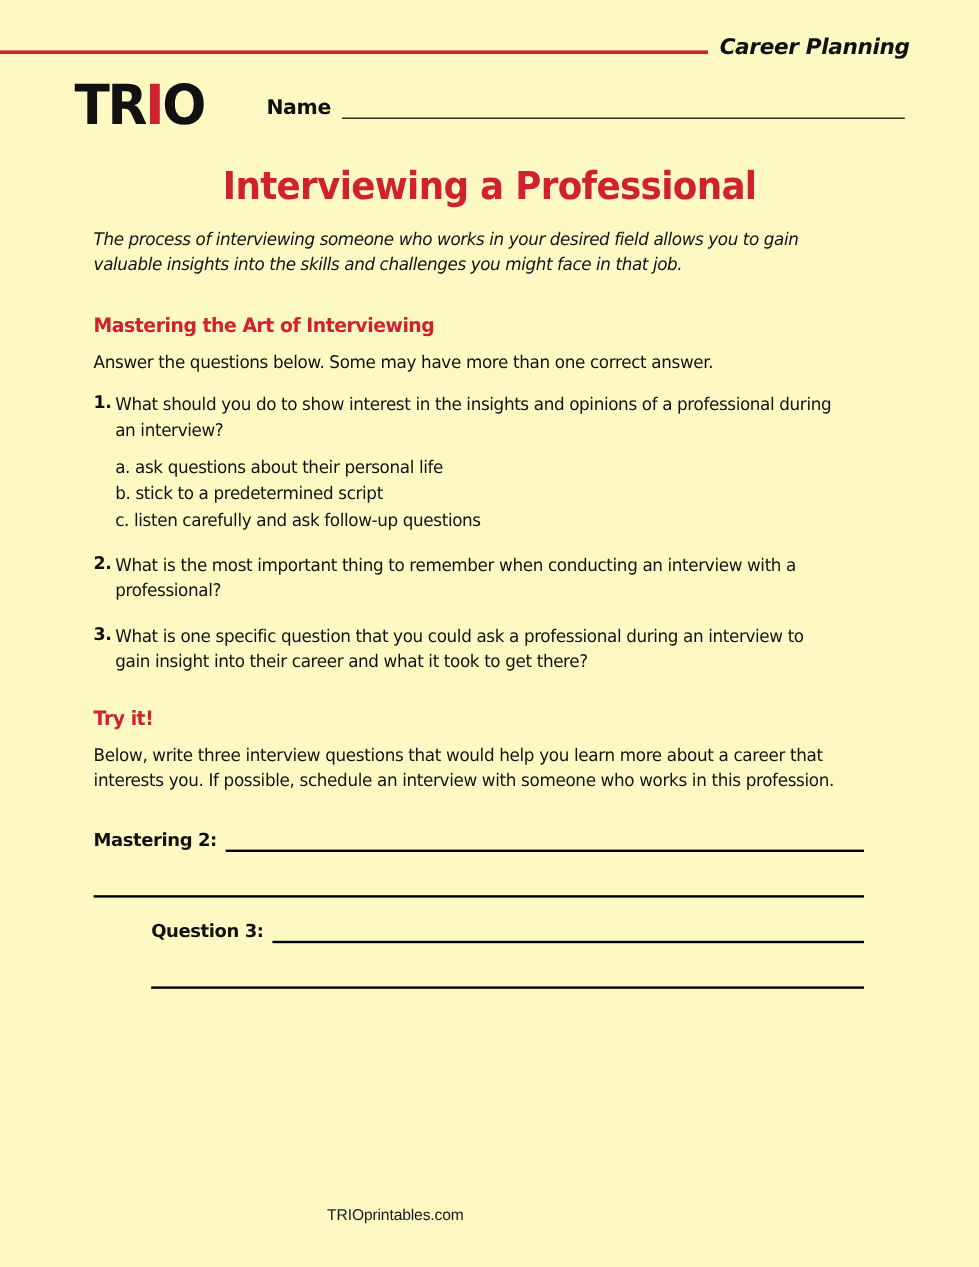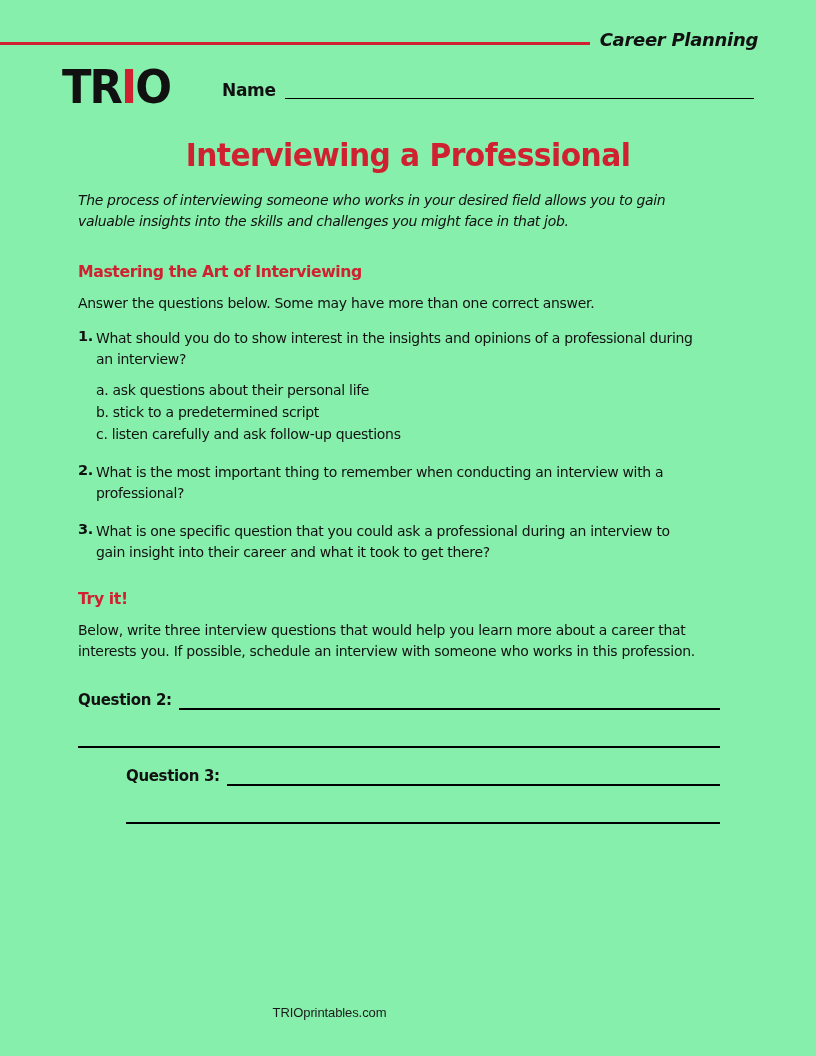--- a/index.html
+++ b/index.html
@@ -9,21 +9,21 @@
     background: #ffffff;
   }
   body {
     font-family: "Liberation Sans", sans-serif;
     color: #000000;
   }
   .page {
     position: relative;
     width: 816px;
     height: 1056px;
-    background: #86efac;
+    background: #fef9c3;
     overflow: hidden;
     box-sizing: border-box;
   }
 
   
   .header {
     position: absolute;
     top: 0;
     left: 0;
     width: 816px;
@@ -314,21 +314,21 @@
 
     <h2 class="section-heading heading-tryit">Try it!</h2>
 
     <p class="instruction">Below, write three interview questions that would help you learn more about a career that interests you. If possible, schedule an interview with someone who works in this profession.</p>
 
     <div class="answers">
 
 
       <div class="answer-group">
         <div class="answer-first">
-          <span class="answer-label">Question 2:</span>
+          <span class="answer-label">Mastering 2:</span>
           <span class="answer-rule"></span>
         </div>
         <div class="answer-second">
           <span class="answer-rule-full"></span>
         </div>
       </div>
 
       <div class="answer-group">
         <div class="answer-first">
           <span class="answer-label">Question 3:</span>

